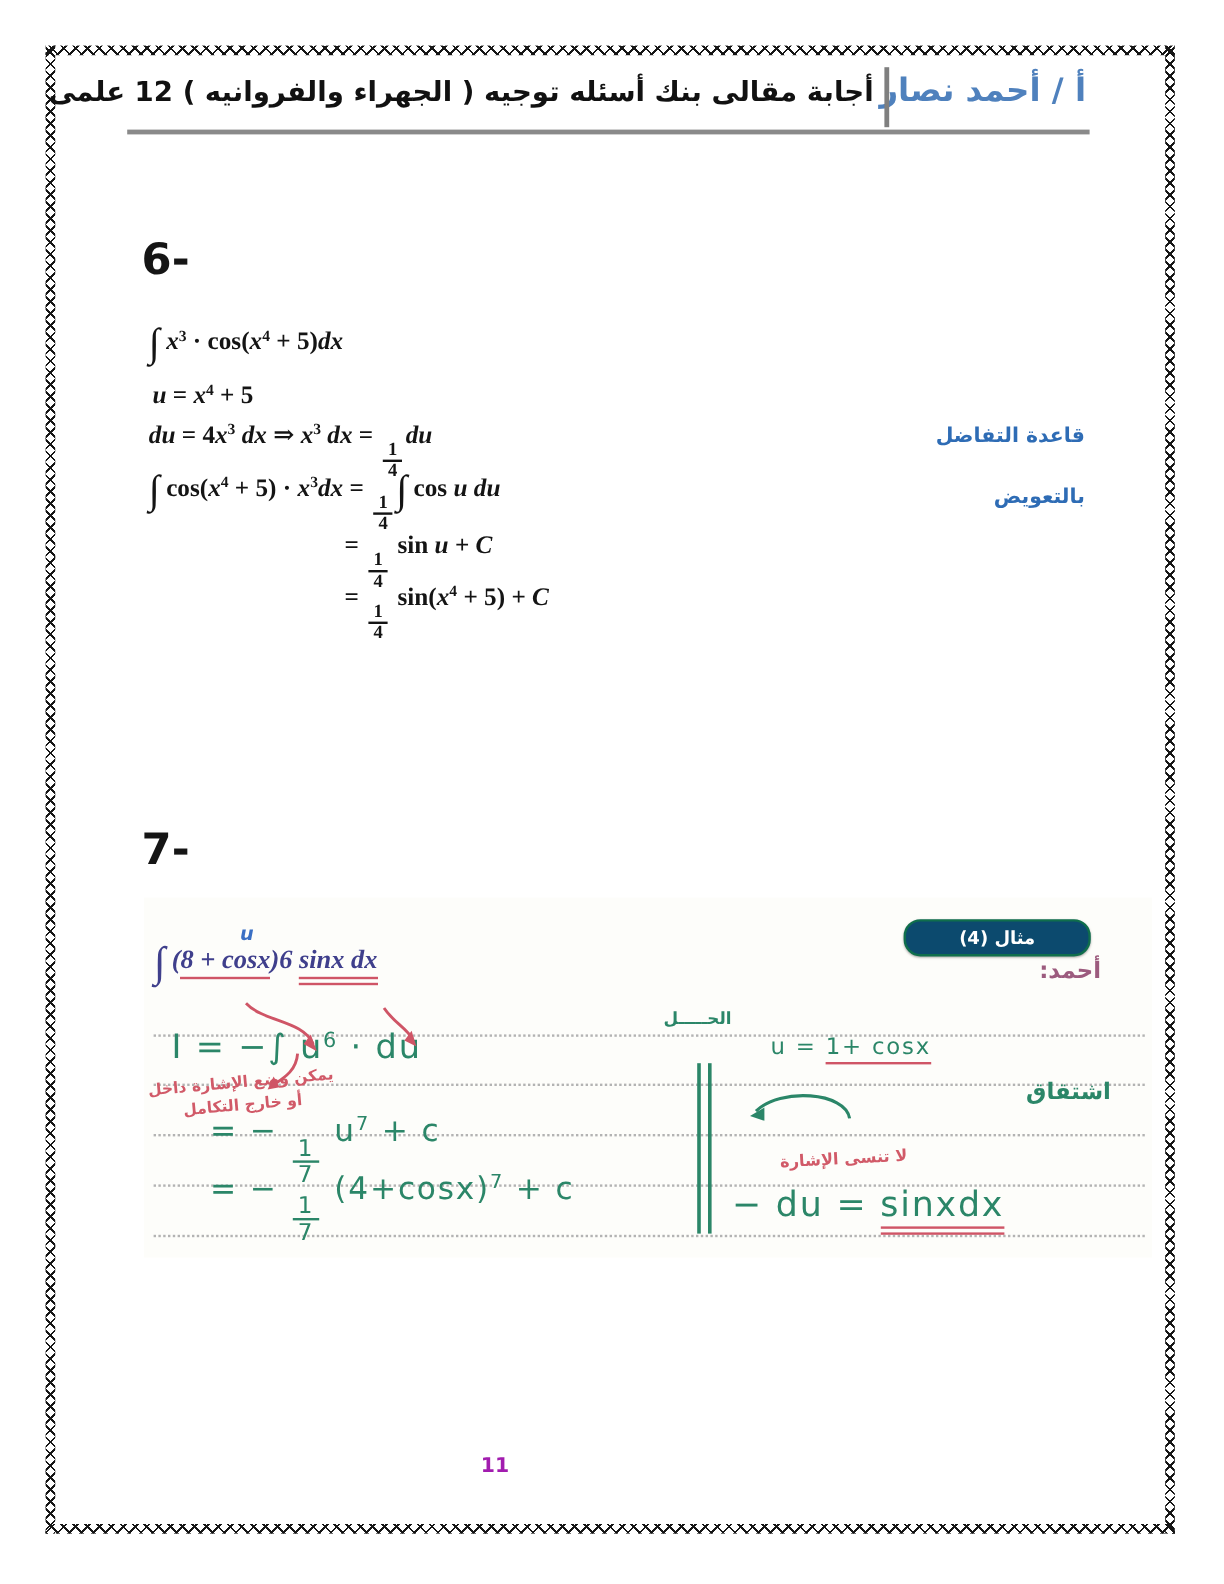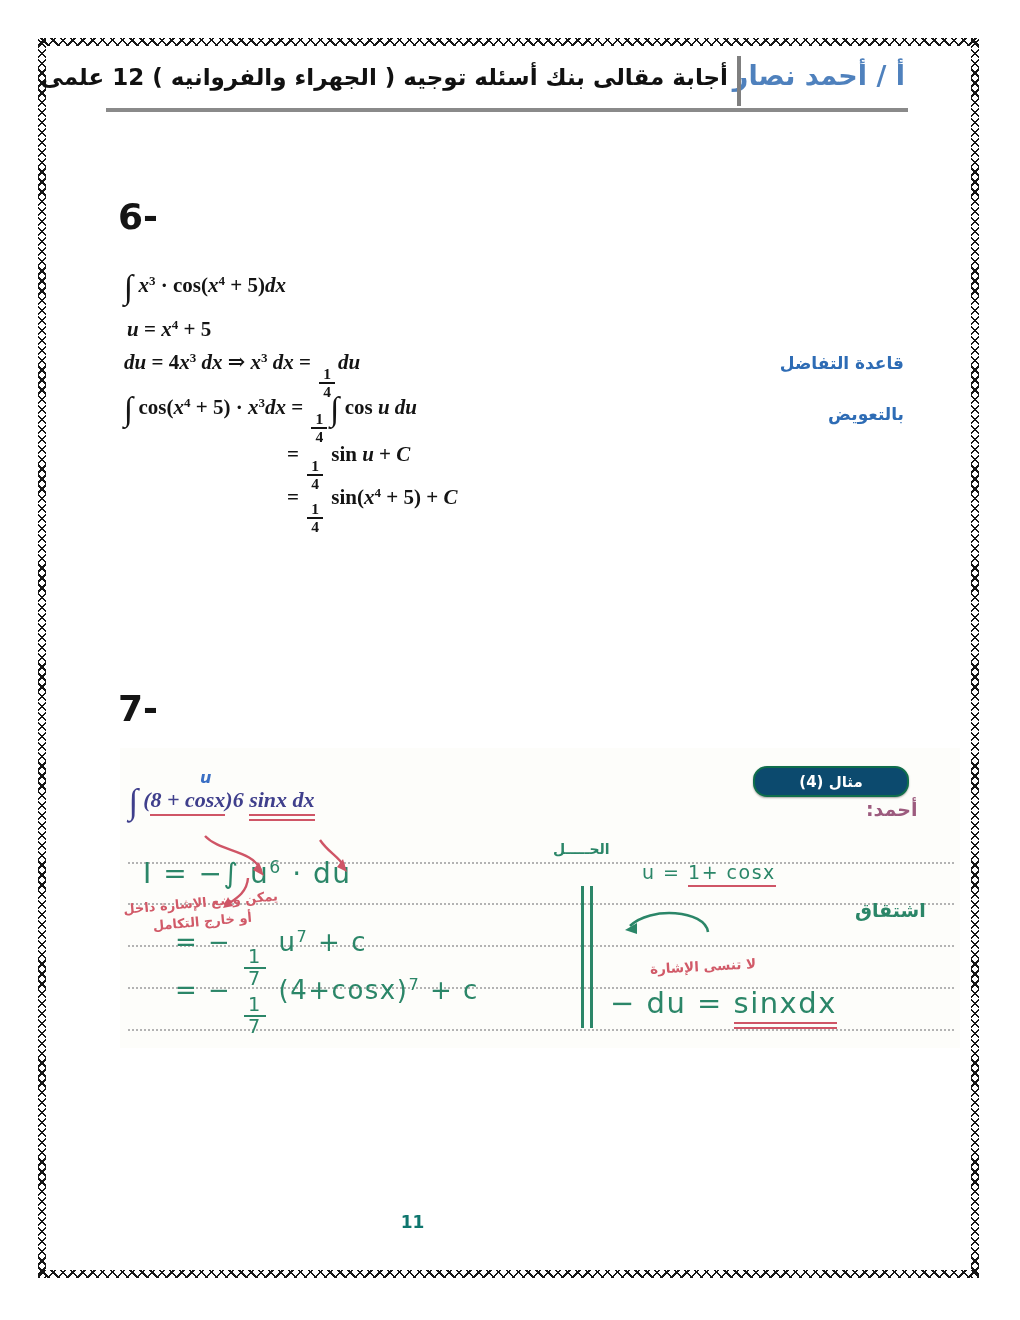--- a/index.html
+++ b/index.html
@@ -65,21 +65,21 @@
   .rednote{position:absolute;left:4px;top:146px;color:#d15a68;font-size:13px;
            font-weight:700;direction:rtl;text-align:center;line-height:1.45;
            transform:rotate(-5deg);white-space:nowrap;}
   .dontforget{position:absolute;left:530px;top:210px;color:#d15a68;font-size:13.5px;
               font-weight:700;direction:rtl;transform:rotate(-3deg);white-space:nowrap;}
   .dblline{position:absolute;left:461px;top:138px;width:6px;height:142px;
            border-left:3px solid #2b8668;border-right:3px solid #2b8668;}
   .arrows{position:absolute;left:0;top:0;}
   
   .pagenum{position:absolute;left:0;top:1212px;width:825px;text-align:center;
-           font-size:17px;font-weight:700;color:#0f766e;}
+           font-size:17px;font-weight:700;color:#a21caf;}
 </style>
 </head>
 <body>
 
 <div id="page">
 
   <div class="stitch st-top"></div>
   <div class="stitch st-bottom"></div>
   <div class="stitch st-left"></div>
   <div class="stitch st-right"></div>

